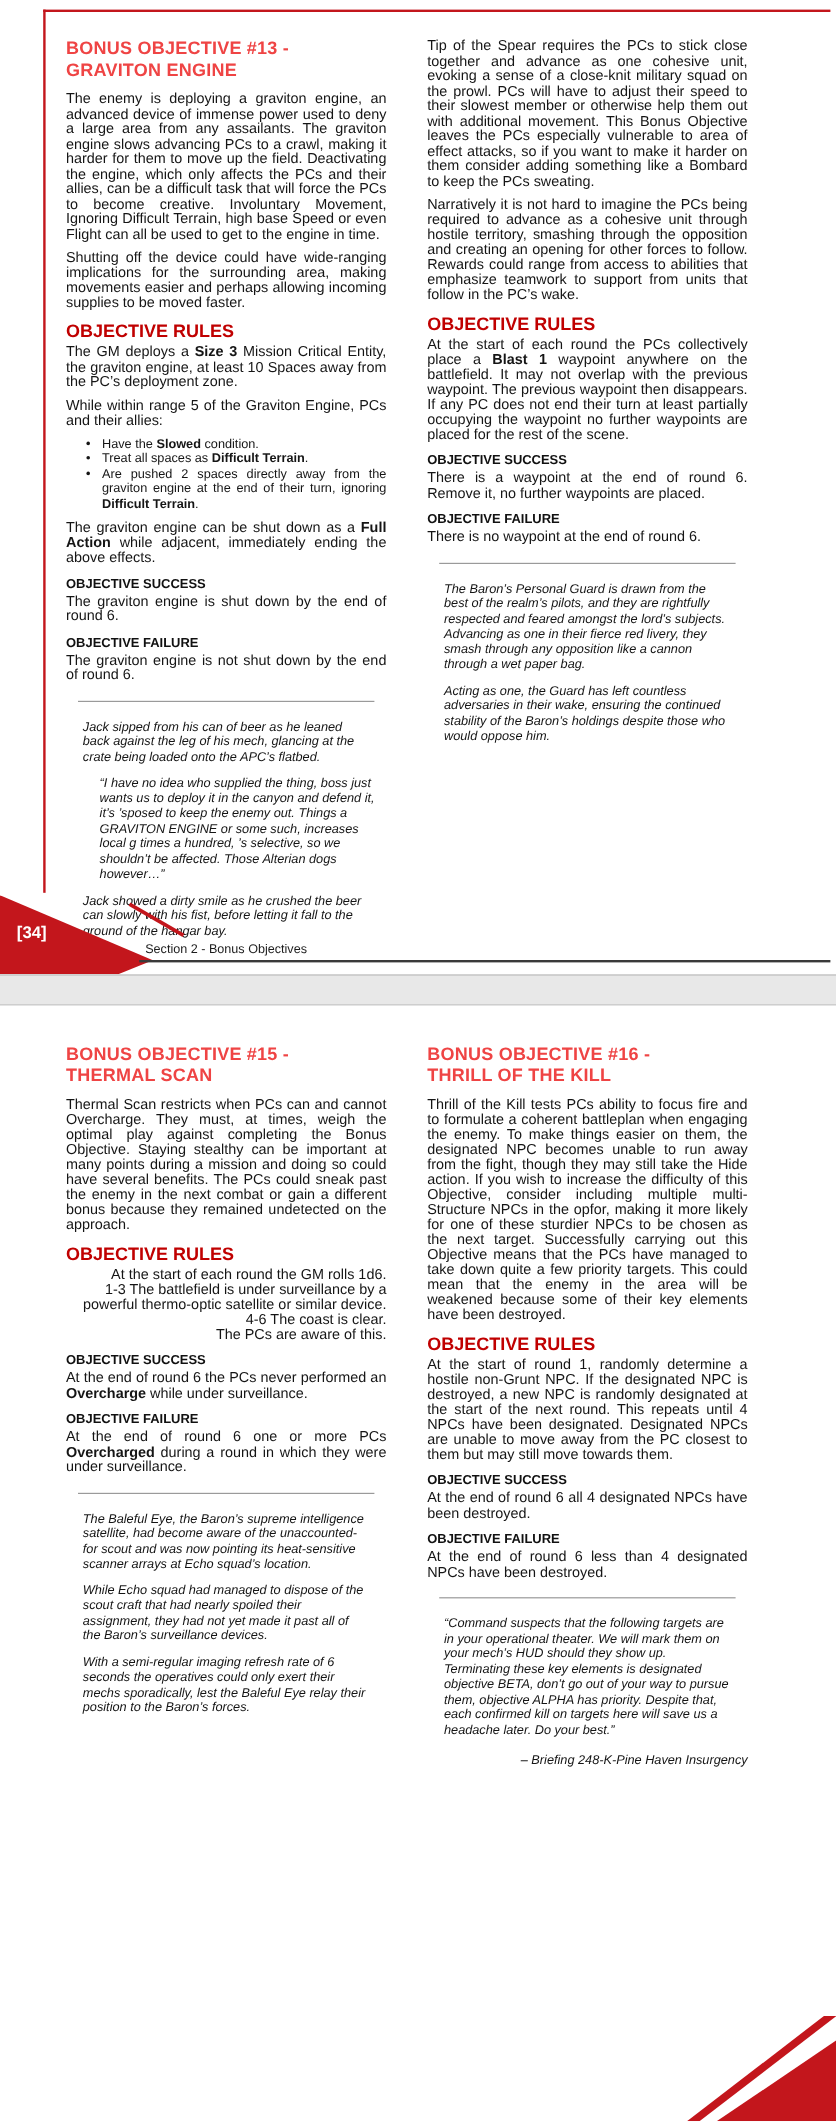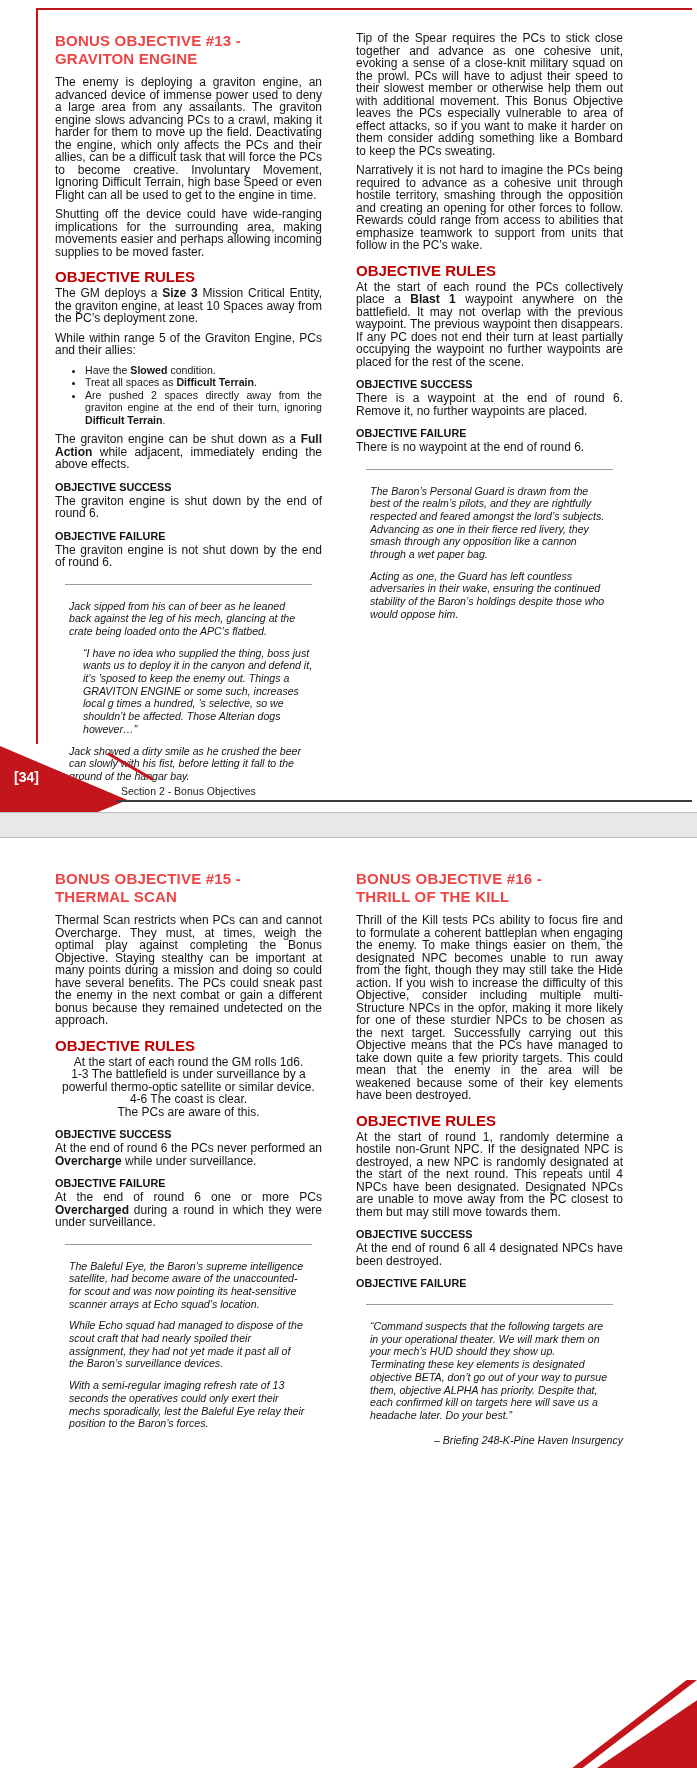--- a/index.html
+++ b/index.html
@@ -15,21 +15,21 @@
 
   .rule-top  { position:absolute; top:8px; left:36px; right:5px; height:2px; background:var(--accent-red,#c3161c); }
   .rule-left { position:absolute; top:8px; left:36px; width:2px; height:736px; background:var(--accent-red,#c3161c); }
 
   .columns { position:absolute; top:32px; left:55px; right:74px; display:flex; gap:34px; }
   .col { flex:1 1 0; min-width:0; }
 
   .obj-title { font-size:15px; font-weight:bold; line-height:18px; letter-spacing:.2px;
                white-space:pre-line; margin:0 0 8px; color:#ef4444; }
   .body-text { font-size:12px; line-height:12.5px; text-align:justify; margin:0 0 7px; }
-  .lines { white-space:pre-line; text-align:center; }
+  .lines { white-space:pre-line; text-align:right; }
   .red-heading { color:var(--heading-red,#c00000); font-weight:bold; font-size:15px; margin:10px 0 2px; }
   .sub-heading { font-weight:bold; font-size:10.8px; margin:10px 0 2px; color:#111; }
   .rules-list { margin:0 0 7px; padding-left:30px; }
   .rules-list li { font-size:10.6px; line-height:12.5px; text-align:justify; }
   .divider { border:none; border-top:1px solid #9a9a9a; margin:15px 10px; }
   .flavor { font-style:italic; font-size:10.6px; line-height:12.7px; margin:0 14px 9px; text-align:left; }
   .flavor.quote-indent { margin-left:28px; margin-right:2px; }
   .attribution { font-style:italic; font-size:10.6px; text-align:right; margin-top:12px; }
 
   
@@ -123,32 +123,33 @@
 1-3 The battlefield is under surveillance by a powerful thermo-optic satellite or similar device.
 4-6 The coast is clear.
 The PCs are aware of this.</p>
         <h3 class="sub-heading">OBJECTIVE SUCCESS</h3>
         <p class="body-text">At the end of round 6 the PCs never performed an <b>Overcharge</b> while under surveillance.</p>
         <h3 class="sub-heading">OBJECTIVE FAILURE</h3>
         <p class="body-text">At the end of round 6 one or more PCs <b>Overcharged</b> during a round in which they were under surveillance.</p>
         <hr class="divider">
         <p class="flavor">The Baleful Eye, the Baron’s supreme intelligence satellite, had become aware of the unaccounted-for scout and was now pointing its heat-sensitive scanner arrays at Echo squad’s location.</p>
         <p class="flavor">While Echo squad had managed to dispose of the scout craft that had nearly spoiled their assignment, they had not yet made it past all of the Baron’s surveillance devices.</p>
-        <p class="flavor">With a semi-regular imaging refresh rate of 13 seconds the operatives could only exert their mechs sporadically, lest the Baleful Eye relay their position to the Baron’s forces.</p>
+        <p class="flavor">With a semi-regular imaging refresh rate of 6 seconds the operatives could only exert their mechs sporadically, lest the Baleful Eye relay their position to the Baron’s forces.</p>
       </div>
 
       <div class="col">
         <h2 class="obj-title">BONUS OBJECTIVE #16 -
 THRILL OF THE KILL</h2>
         <p class="body-text">Thrill of the Kill tests PCs ability to focus fire and to formulate a coherent battleplan when engaging the enemy. To make things easier on them, the designated NPC becomes unable to run away from the fight, though they may still take the Hide action. If you wish to increase the difficulty of this Objective, consider including multiple multi-Structure NPCs in the opfor, making it more likely for one of these sturdier NPCs to be chosen as the next target. Successfully carrying out this Objective means that the PCs have managed to take down quite a few priority targets. This could mean that the enemy in the area will be weakened because some of their key elements have been destroyed.</p>
         <h3 class="red-heading">OBJECTIVE RULES</h3>
         <p class="body-text">At the start of round 1, randomly determine a hostile non-Grunt NPC. If the designated NPC is destroyed, a new NPC is randomly designated at the start of the next round. This repeats until 4 NPCs have been designated. Designated NPCs are unable to move away from the PC closest to them but may still move towards them.</p>
         <h3 class="sub-heading">OBJECTIVE SUCCESS</h3>
         <p class="body-text">At the end of round 6 all 4 designated NPCs have been destroyed.</p>
         <h3 class="sub-heading">OBJECTIVE FAILURE</h3>
+        <p class="body-text">At the end of round 6 less than 4 designated NPCs have been destroyed.</p>
         <hr class="divider">
         <p class="flavor">“Command suspects that the following targets are in your operational theater. We will mark them on your mech’s HUD should they show up. Terminating these key elements is designated objective BETA, don’t go out of your way to pursue them, objective ALPHA has priority. Despite that, each confirmed kill on targets here will save us a headache later. Do your best.”</p>
         <p class="attribution">– Briefing 248-K-Pine Haven Insurgency</p>
       </div>
 
     </div>
 
     <div class="corner">
       <div class="corner-stripe"></div>
       <div class="corner-tri"></div>

